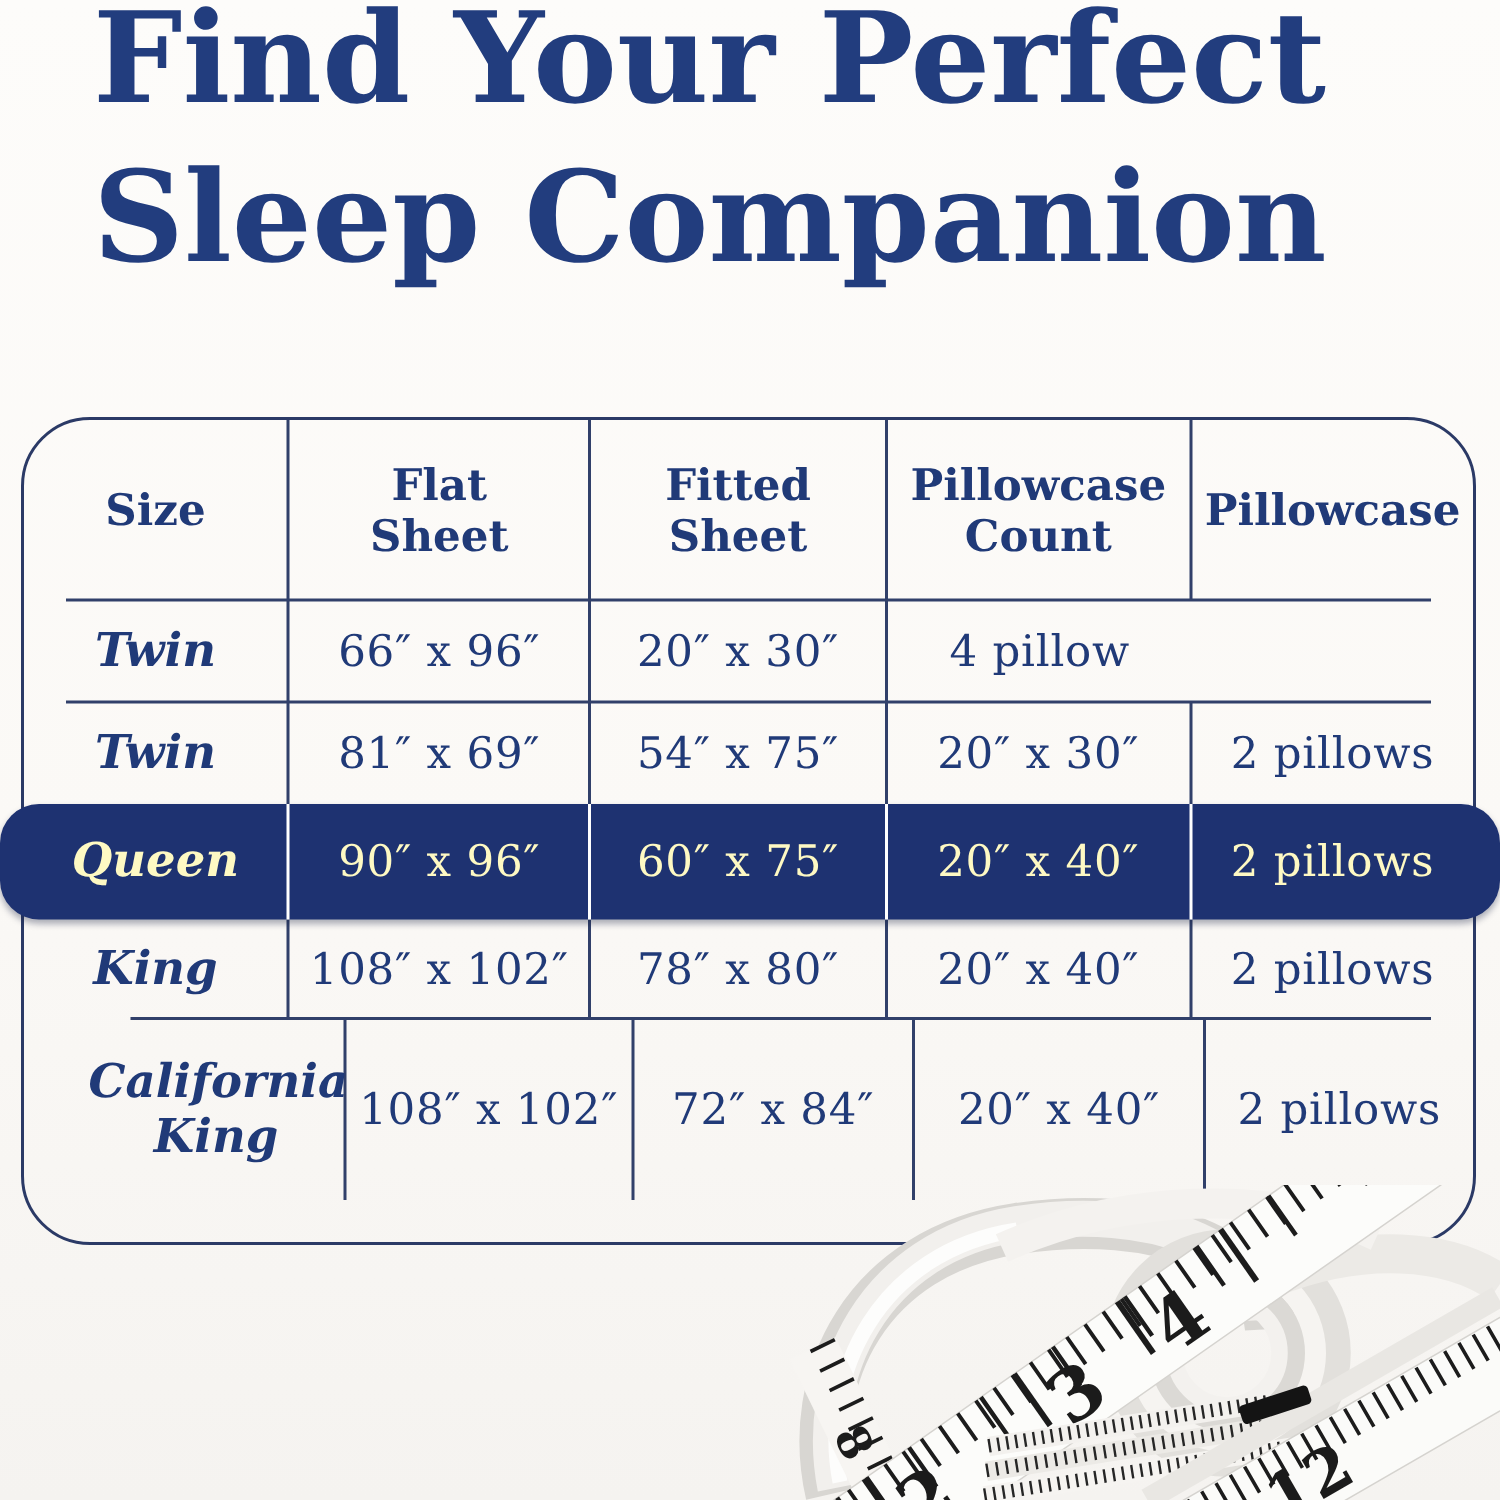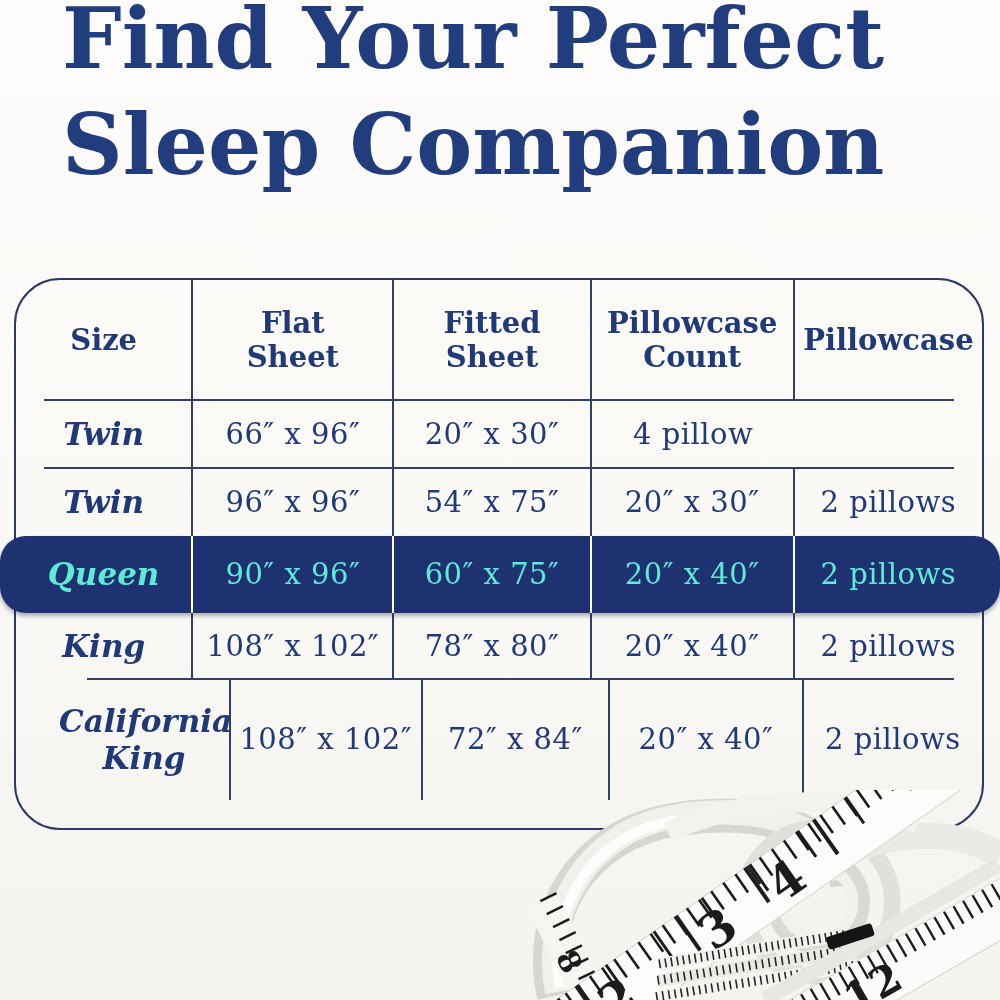--- a/index.html
+++ b/index.html
@@ -69,21 +69,21 @@
   .r-queen {
     background: #1e3271;
     border-radius: 26px;
     left: -16px;
     width: calc(100% + 34px);
     box-sizing: border-box;
     padding: 0 18px 0 16px;
     box-shadow: 0 3px 4px rgba(22, 32, 66, 0.35);
     z-index: 2;
   }
-  .r-queen .cell { color: #5eead4; }
+  .r-queen .cell { color: #fef9c3; }
   .r-queen .cell:not(:last-child) { border-right: 2px solid #ffffff; }
 
   
   .tape {
     position: absolute;
     left: 518px; top: 790px;
     width: 482px; height: 210px;
     z-index: 3;
   }
 </style>
@@ -130,21 +130,21 @@
       <div class="cell">
           <span class="val">4 pillow</span>
         </div>
     </div>
 
     <div class="row r-full line">
       <div class="cell">
           <span class="size">Twin</span>
         </div>
       <div class="cell">
-          <span class="val">96″ x 96″</span>
+          <span class="val">81″ x 69″</span>
         </div>
       <div class="cell">
           <span class="val">54″ x 75″</span>
         </div>
       <div class="cell">
           <span class="val">20″ x 30″</span>
         </div>
       <div class="cell">
           <span class="val">2 pillows</span>
         </div>

